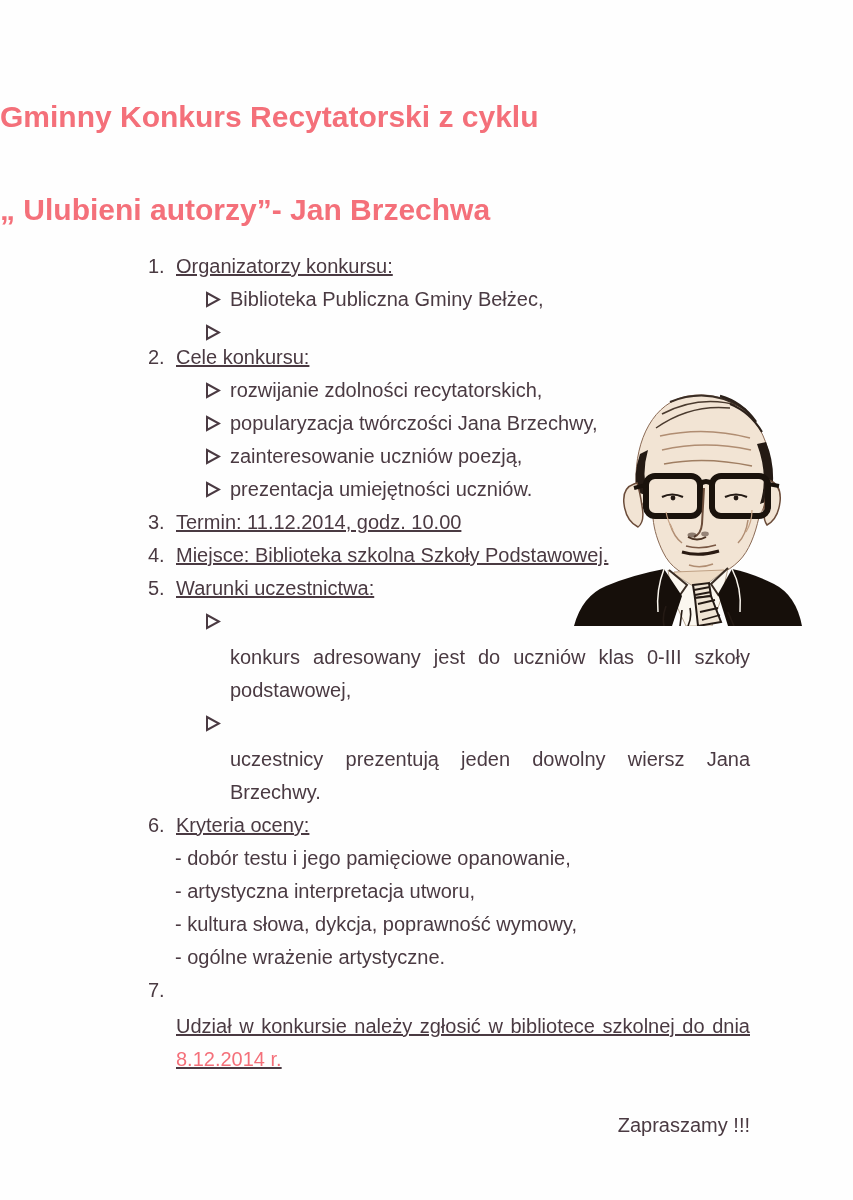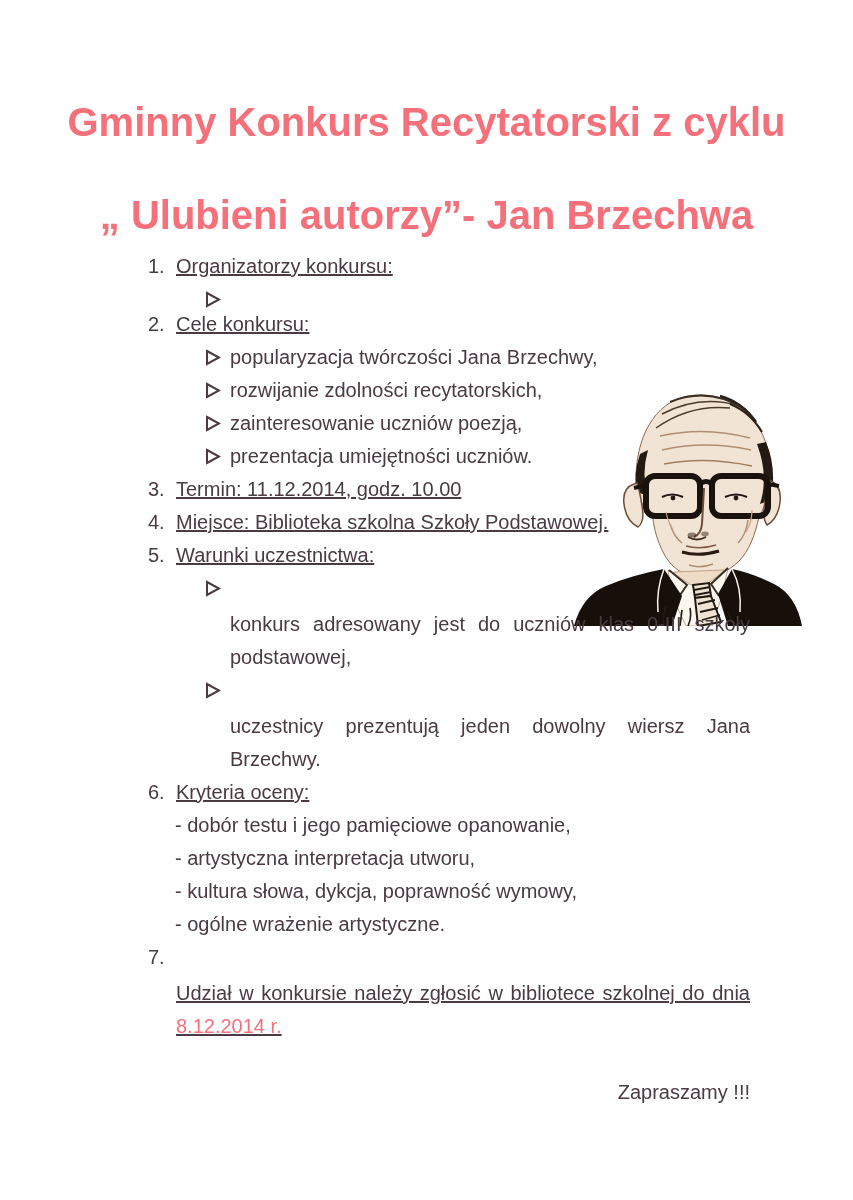--- a/index.html
+++ b/index.html
@@ -11,22 +11,21 @@
     background: #fefefe;
     overflow: hidden;
     font-family: "Liberation Sans", sans-serif;
     color: #4a3a42;
   }
   
   .title-line {
     position: absolute;
     left: 0;
     width: 853px;
-    text-align: center;
-    font-size: 40px;
+    font-size: 30px;
     font-weight: bold;
     letter-spacing: 0px;
   }
   .title-1 { top: 100px; }
   .title-2 { top: 165px; margin-top: 28px; }
 
   
   .content {
     position: absolute;
     left: 148px;
@@ -162,43 +161,51 @@
       <div class="sec-head">
         <span class="num">1.</span>
         <span class="head-text">Organizatorzy konkursu:</span>
       </div>
       <div class="bullet">
         <span class="arrow-cell">
           <svg width="16" height="17" viewBox="0 0 16 17">
               <path d="M2,2 L14,8.5 L2,15 Z" fill="none" stroke="#4a3a42" stroke-width="2"></path>
             </svg>
         </span>
+        <span class="b-text">Biblioteka Publiczna Gminy Bełżec,</span>
+      </div>
+      <div class="bullet">
+        <span class="arrow-cell">
+          <svg width="16" height="17" viewBox="0 0 16 17">
+              <path d="M2,2 L14,8.5 L2,15 Z" fill="none" stroke="#4a3a42" stroke-width="2"></path>
+            </svg>
+        </span>
       </div>
     </div>
 
     <div class="sec">
       <div class="sec-head">
         <span class="num">2.</span>
         <span class="head-text">Cele konkursu:</span>
       </div>
       <div class="bullet">
         <span class="arrow-cell">
           <svg width="16" height="17" viewBox="0 0 16 17">
               <path d="M2,2 L14,8.5 L2,15 Z" fill="none" stroke="#4a3a42" stroke-width="2"></path>
             </svg>
         </span>
+        <span class="b-text">rozwijanie zdolności recytatorskich,</span>
+      </div>
+      <div class="bullet">
+        <span class="arrow-cell">
+          <svg width="16" height="17" viewBox="0 0 16 17">
+              <path d="M2,2 L14,8.5 L2,15 Z" fill="none" stroke="#4a3a42" stroke-width="2"></path>
+            </svg>
+        </span>
         <span class="b-text">popularyzacja twórczości Jana Brzechwy,</span>
-      </div>
-      <div class="bullet">
-        <span class="arrow-cell">
-          <svg width="16" height="17" viewBox="0 0 16 17">
-              <path d="M2,2 L14,8.5 L2,15 Z" fill="none" stroke="#4a3a42" stroke-width="2"></path>
-            </svg>
-        </span>
-        <span class="b-text">rozwijanie zdolności recytatorskich,</span>
       </div>
       <div class="bullet">
         <span class="arrow-cell">
           <svg width="16" height="17" viewBox="0 0 16 17">
               <path d="M2,2 L14,8.5 L2,15 Z" fill="none" stroke="#4a3a42" stroke-width="2"></path>
             </svg>
         </span>
         <span class="b-text">zainteresowanie uczniów poezją,</span>
       </div>
       <div class="bullet">

